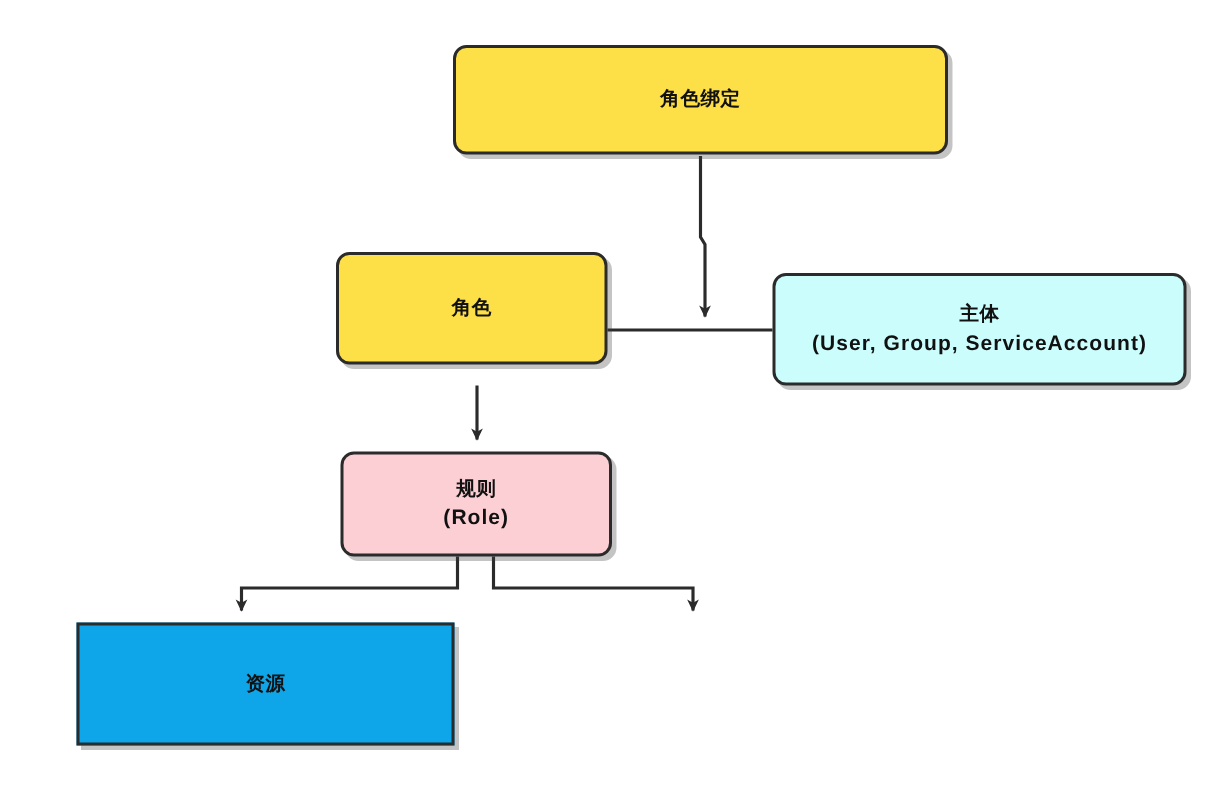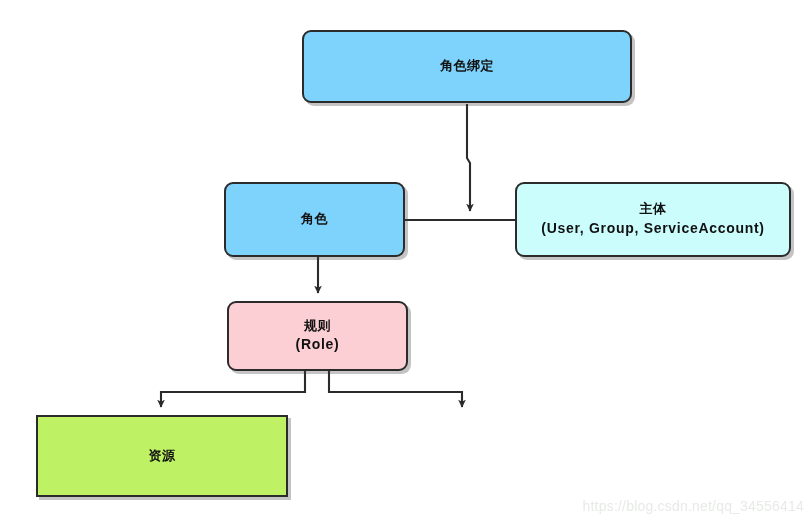--- a/index.html
+++ b/index.html
@@ -46,27 +46,27 @@
   }
   .node .sub {
     font-size: 14px;
     font-weight: 700;
     letter-spacing: 0.7px;
     margin-top: 2px;
   }
   .rounded { border-radius: 9px; }
   .square  { border-radius: 0; }
 
-  .fill-blue  { background: #7dd3fc; }
+  .fill-blue  { background: #fde047; }
   .fill-cyan  { background: #ccfdfd; }
   .fill-pink  { background: #fbcfd4; }
-  .fill-green { background: #bef264; }
+  .fill-green { background: #0ea5e9; margin-left: 15px; }
 
   #n-rolebinding { left: 302px; top: 30px;  width: 330px; height: 73px; }
-  #n-role        { left: 224px; top: 182px; width: 181px; height: 75px; }
+  #n-role        { left: 224px; top: 168px; width: 181px; height: 75px; }
   #n-subject     { left: 515px; top: 182px; width: 276px; height: 75px; }
   #n-rules       { left: 227px; top: 301px; width: 181px; height: 70px; }
   #n-resource    { left: 36px;  top: 415px; width: 252px; height: 82px; }
   #n-operation   { left: 352px; top: 415px; width: 218px; height: 80px; }
 
   #watermark {
     position: absolute;
     right: 8px;
     top: 498px;
     font-size: 14px;
@@ -117,15 +117,14 @@
   <div class="node rounded fill-cyan" id="n-subject">
     <div class="ttl">主体</div>
     <div class="sub">(User, Group, ServiceAccount)</div>
   </div>
 
   <div class="node square fill-green" id="n-resource">
     <div class="ttl">资源</div>
   </div>
 
 
-  <div id="watermark">https://blog.csdn.net/qq_34556414</div>
 
 </div>
 
 </body></html>

